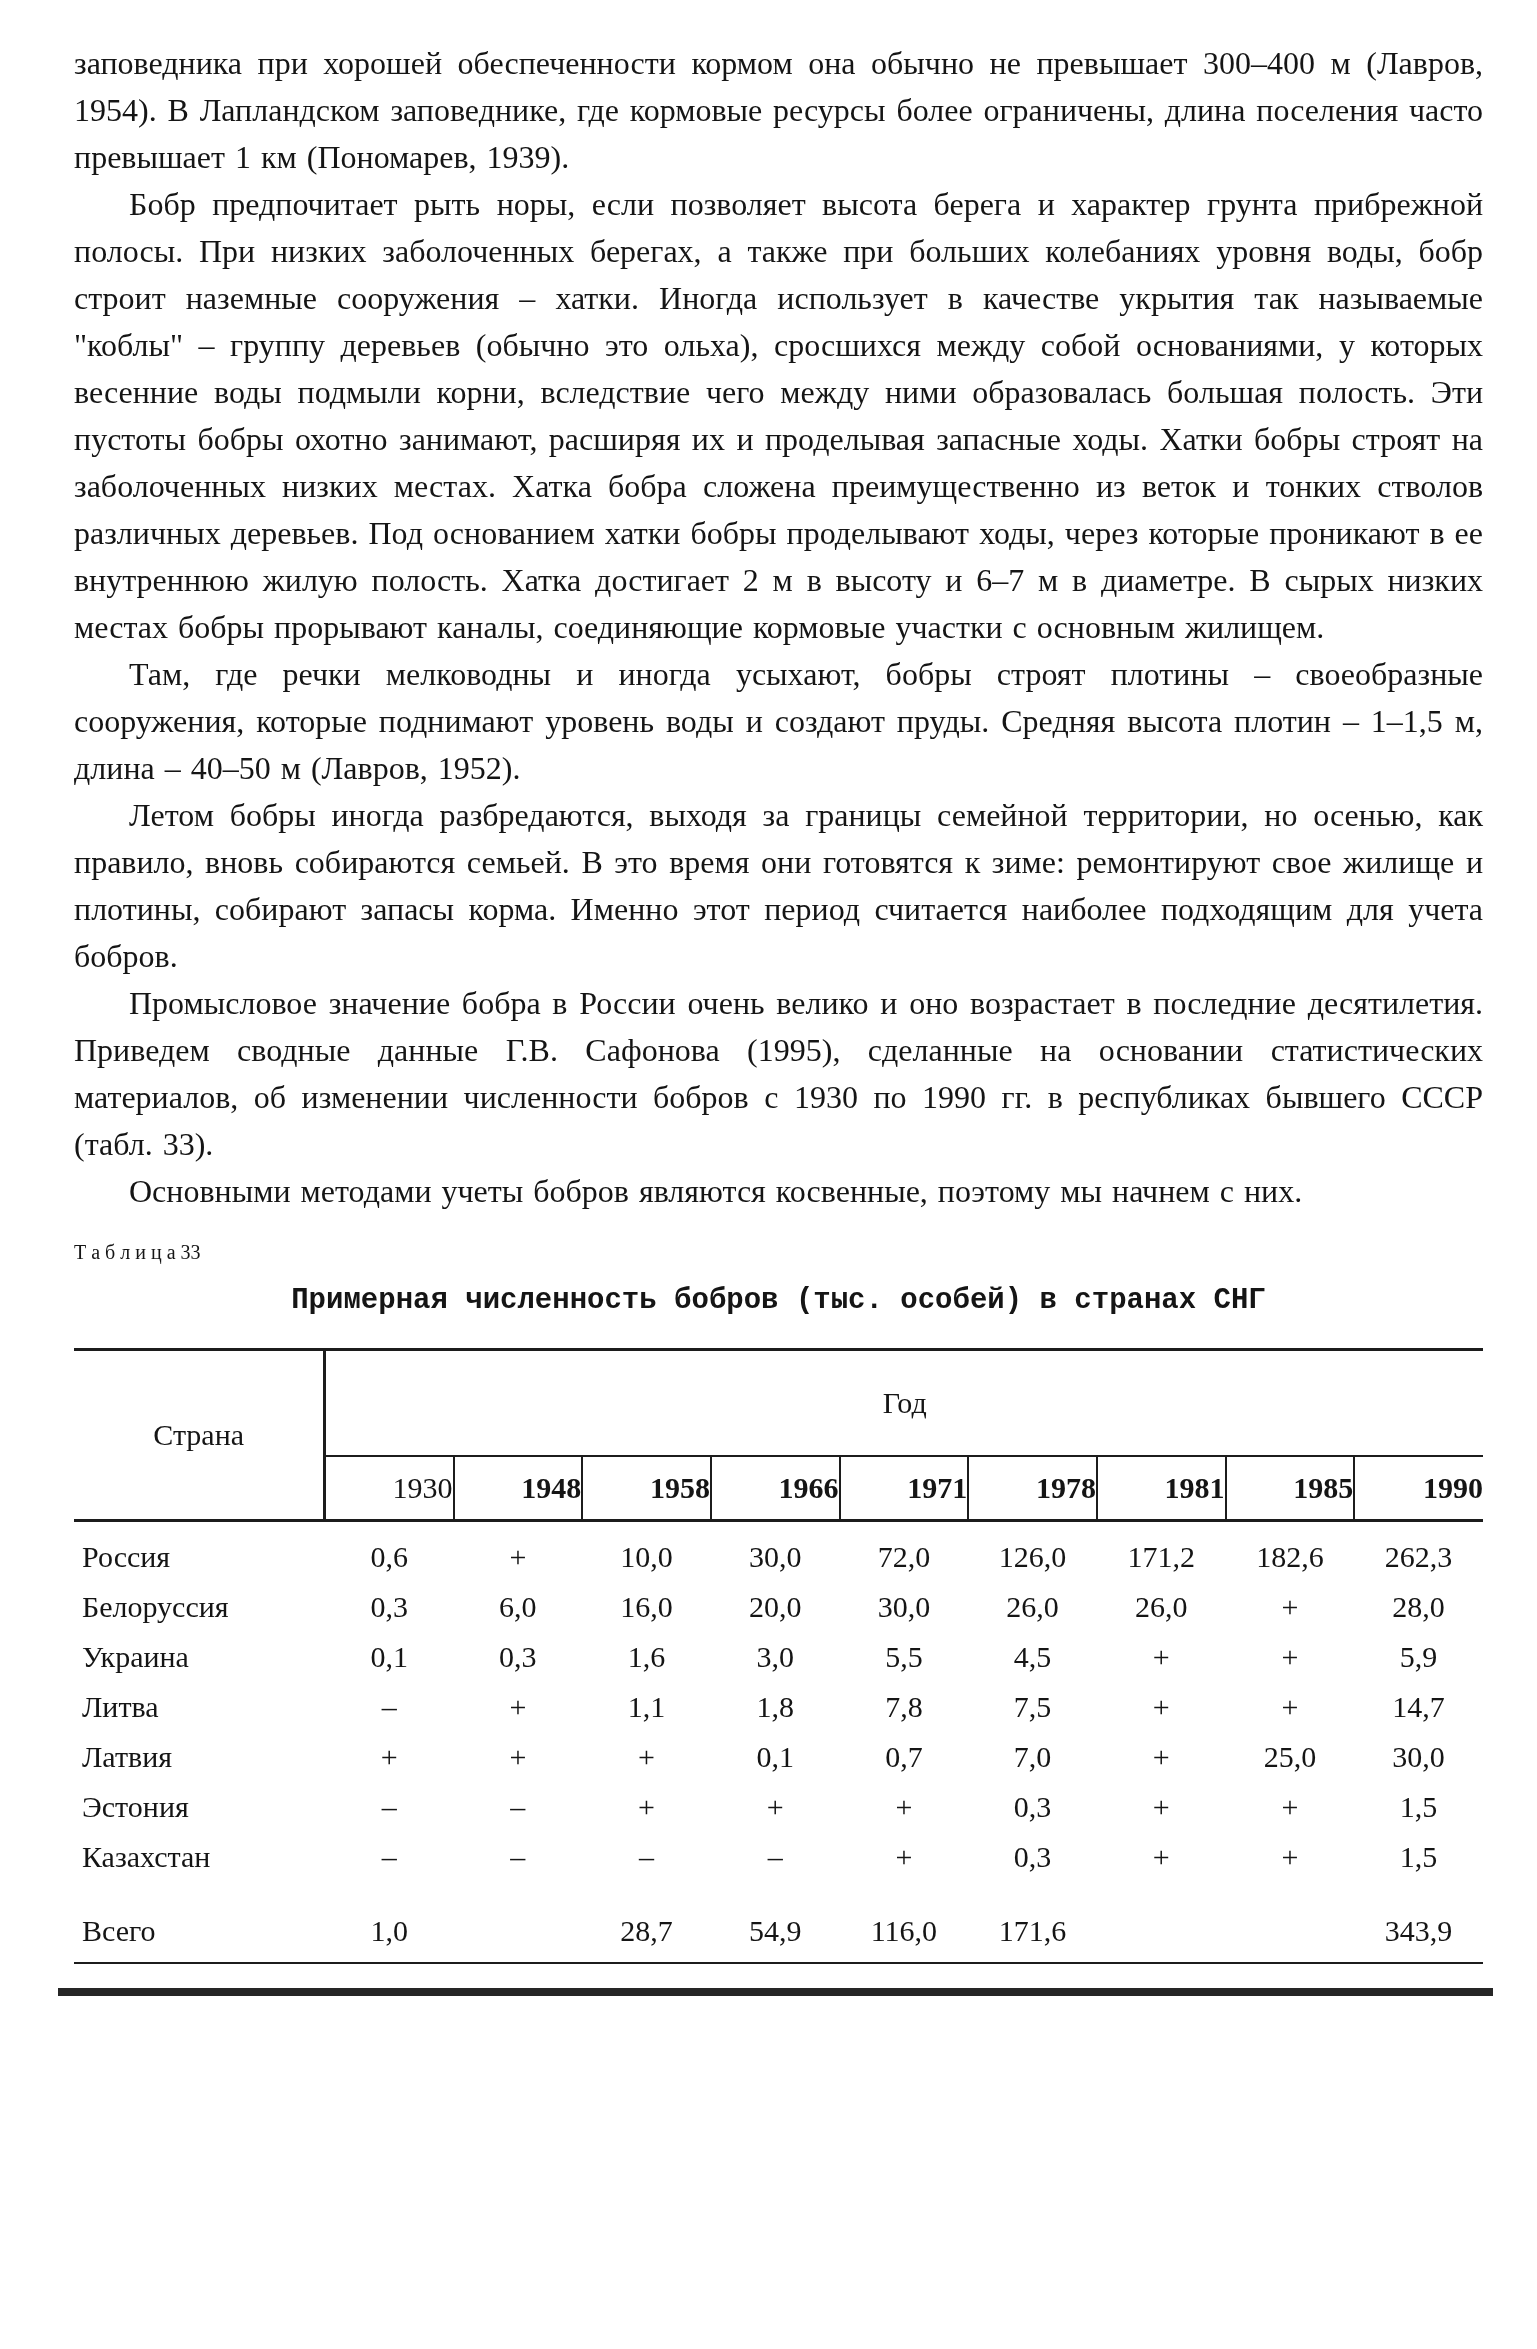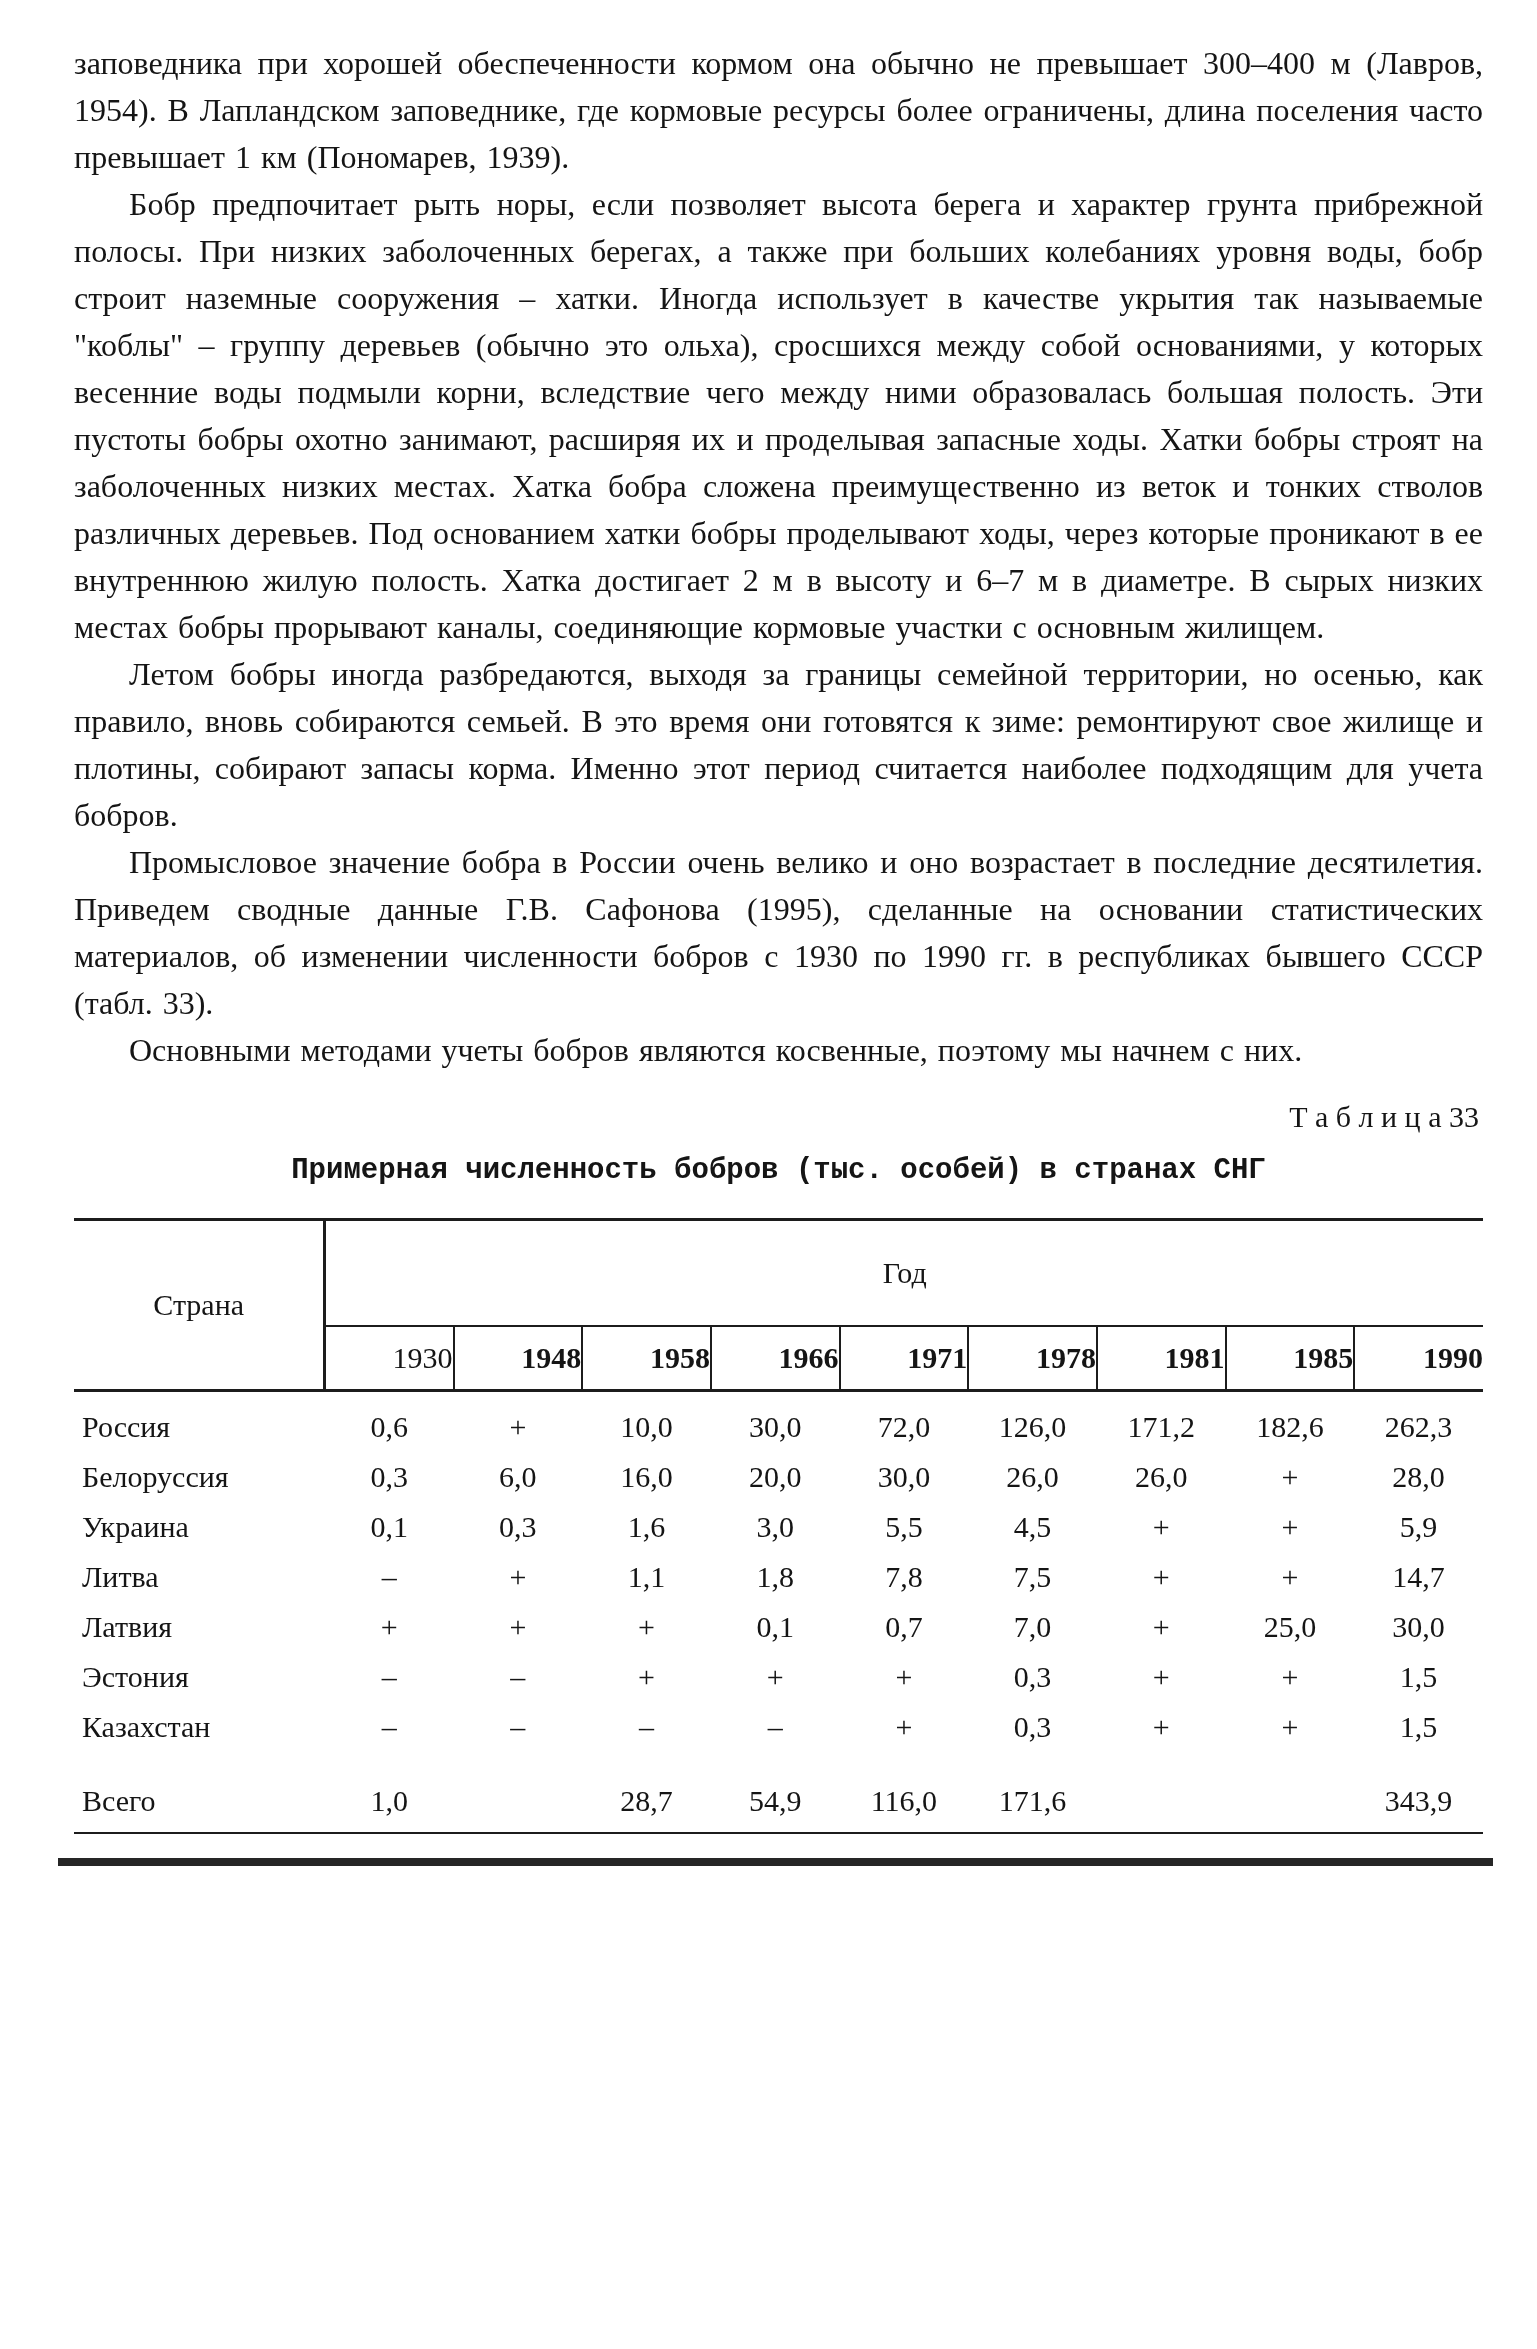--- a/index.html
+++ b/index.html
@@ -20,22 +20,21 @@
     font-size: 32px;
     line-height: 47px;
     text-align: justify;
     word-spacing: 2px;
   }
   .para { text-indent: 55px; }
   .para.no-indent { text-indent: 0; }
 
   .table-label {
     margin-top: 26px;
-    font-size: 30px;
-    text-align: right;
+    font-size: 20px;
     padding-right: 4px;
   }
   .table-title {
     margin-top: 16px;
     text-align: center;
     font-weight: bold;
     font-size: 29px;
     line-height: 42px;
     font-family: Liberation Mono, monospace;
   }
@@ -91,20 +90,21 @@
   }
 </style>
 </head>
 <body>
 
 <div class="page">
 
   <div class="text-block">
     <p class="para no-indent">заповедника при хорошей обеспеченности кормом она обычно не превышает 300–400 м (Лавров, 1954). В Лапландском заповеднике, где кормовые ресурсы более ограничены, длина поселения часто превышает 1 км (Пономарев, 1939).</p>
     <p class="para">Бобр предпочитает рыть норы, если позволяет высота берега и характер грунта прибрежной полосы. При низких заболоченных берегах, а также при больших колебаниях уровня воды, бобр строит наземные сооружения – хатки. Иногда использует в качестве укрытия так называемые "коблы" – группу деревьев (обычно это ольха), сросшихся между собой основаниями, у которых весенние воды подмыли корни, вследствие чего между ними образовалась большая полость. Эти пустоты бобры охотно занимают, расширяя их и проделывая запасные ходы. Хатки бобры строят на заболоченных низких местах. Хатка бобра сложена преимущественно из веток и тонких стволов различных деревьев. Под основанием хатки бобры проделывают ходы, через которые проникают в ее внутреннюю жилую полость. Хатка достигает 2 м в высоту и 6–7 м в диаметре. В сырых низких местах бобры прорывают каналы, соединяющие кормовые участки с основным жилищем.</p>
+    <p class="para">Там, где речки мелководны и иногда усыхают, бобры строят плотины – своеобразные сооружения, которые поднимают уровень воды и создают пруды. Средняя высота плотин – 1–1,5 м, длина – 40–50 м (Лавров, 1952).</p>
     <p class="para">Летом бобры иногда разбредаются, выходя за границы семейной территории, но осенью, как правило, вновь собираются семьей. В это время они готовятся к зиме: ремонтируют свое жилище и плотины, собирают запасы корма. Именно этот период считается наиболее подходящим для учета бобров.</p>
     <p class="para">Промысловое значение бобра в России очень велико и оно возрастает в последние десятилетия. Приведем сводные данные Г.В. Сафонова (1995), сделанные на основании статистических материалов, об изменении численности бобров с 1930 по 1990 гг. в республиках бывшего СССР (табл. 33).</p>
     <p class="para">Основными методами учеты бобров являются косвенные, поэтому мы начнем с них.</p>
   </div>
 
   <div class="table-label">Т а б л и ц а  33</div>
 
   <div class="table-title">
     <div>Примерная численность бобров (тыс. особей) в странах СНГ</div>
   </div>

